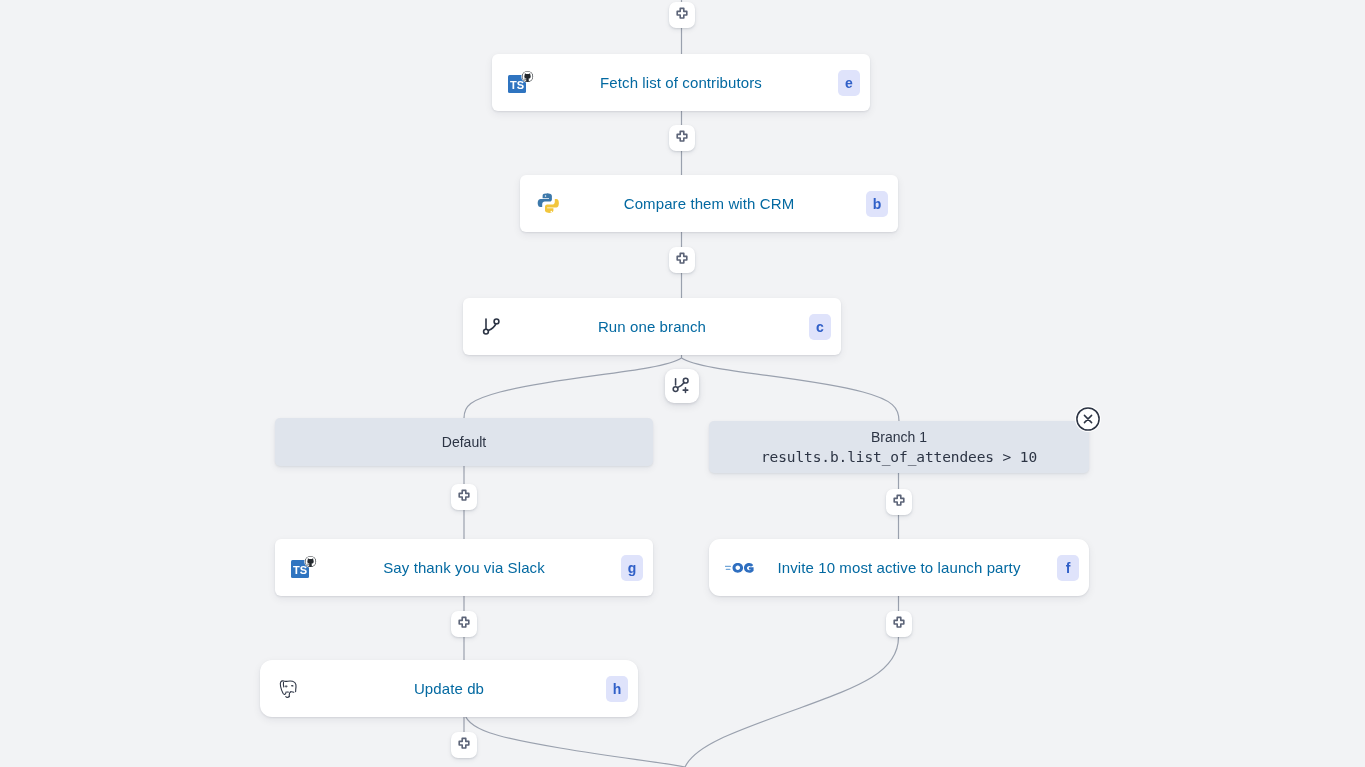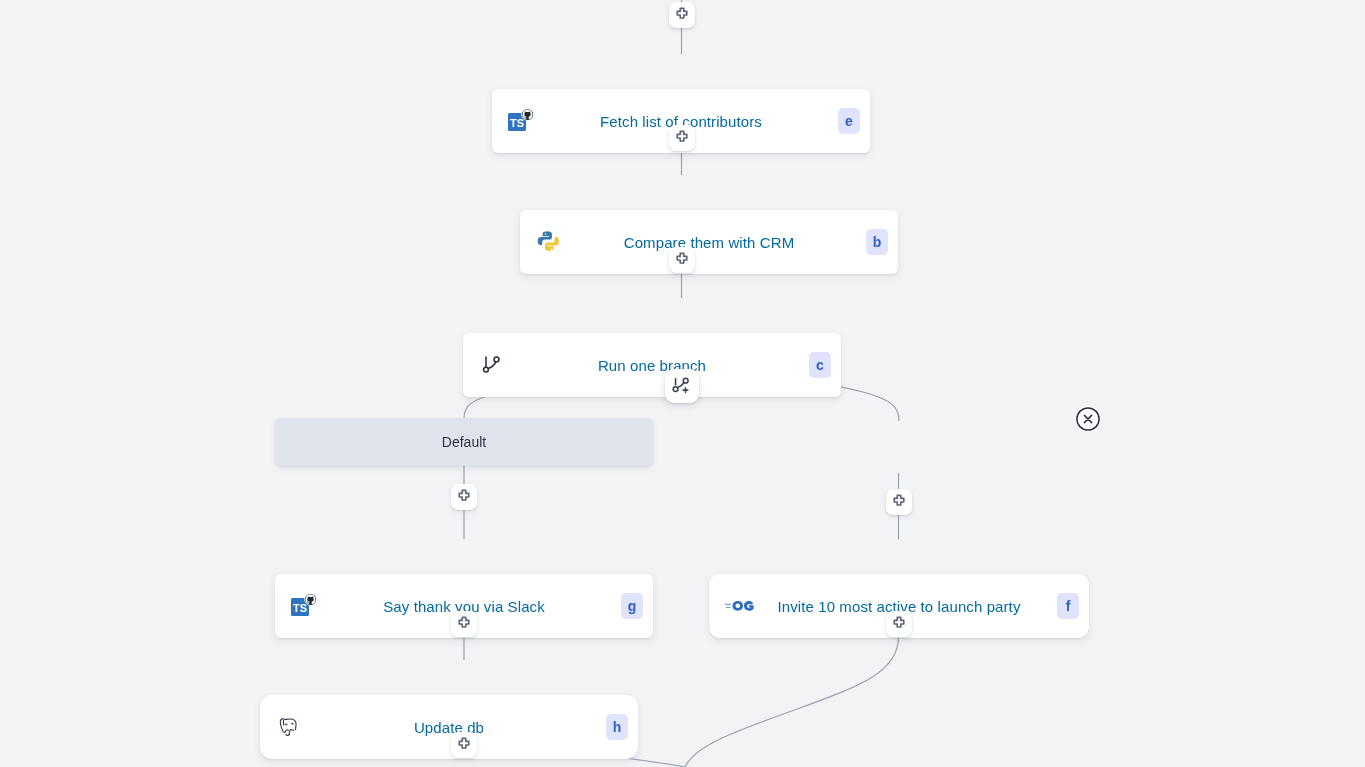--- a/index.html
+++ b/index.html
@@ -34,22 +34,21 @@
 
   
   .node {
     position: absolute;
     box-sizing: border-box;
     background: #ffffff;
     border-radius: 6px;
     box-shadow: 0 1px 2px rgba(25,35,60,0.10), 0 3px 8px rgba(25,35,60,0.07);
     display: flex;
     align-items: center;
-    height: 64px;
-    margin-top: 35px;
+    height: 57px;
   }
   .node-icon {
     position: absolute;
     left: 14px;
     top: 50%;
     transform: translateY(-50%);
     width: 30px;
     height: 30px;
     display: flex;
     align-items: center;
@@ -227,20 +226,24 @@
       <circle cx="16" cy="6.2" r="2.6"></circle>
       <path d="M7 13.8 C 10.5 12.4, 12.8 10.6, 14.4 8.2"></path>
       <path d="M15.8 14 L15.8 19 M13.3 16.5 L18.3 16.5"></path>
     </svg>
   </div>
 
   <div class="branch-box" style="left:275px; top:418px; width:378px; height:48px;">
     <span class="branch-name">Default</span>
   </div>
 
+  <div class="branch-box" style="left:709px; top:421px; width:380px; height:52px;">
+    <span class="branch-name">Branch 1</span>
+    <span class="branch-expr">results.b.list_of_attendees &gt; 10</span>
+  </div>
 
   <div class="close-btn" style="left:1075px; top:406px;">
     <svg width="26" height="26" viewBox="0 0 26 26" fill="none" stroke="#2c3444" stroke-width="1.5" stroke-linecap="round">
       <circle cx="13" cy="13" r="11.1" fill="#ffffff"></circle>
       <path d="M9.4 9.4 L16.6 16.6 M16.6 9.4 L9.4 16.6"></path>
     </svg>
   </div>
 
   <div class="node" style="left:275px; top:539px; width:378px;">
     <span class="node-icon">

